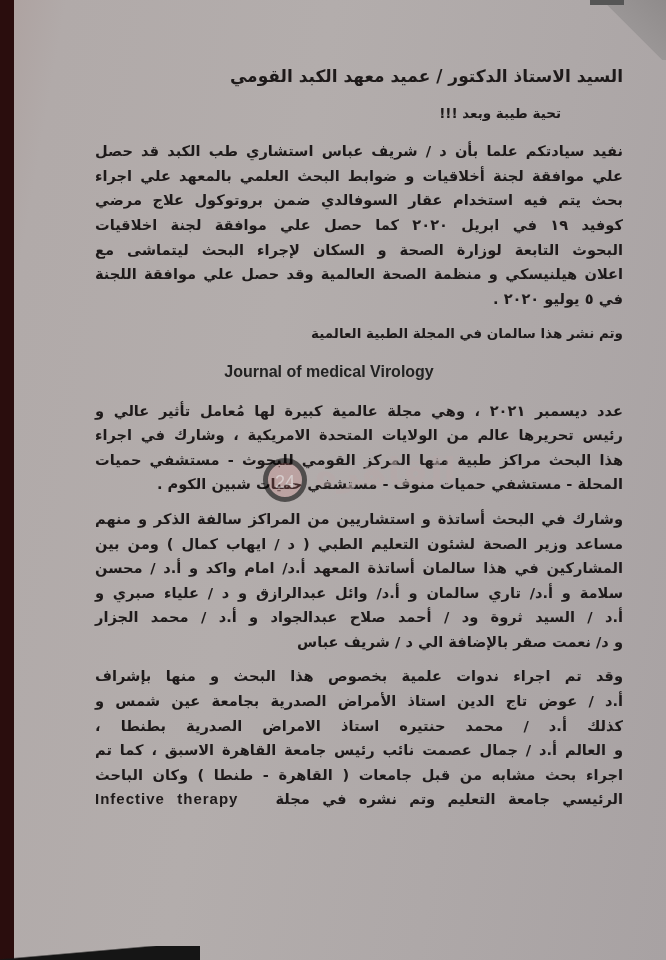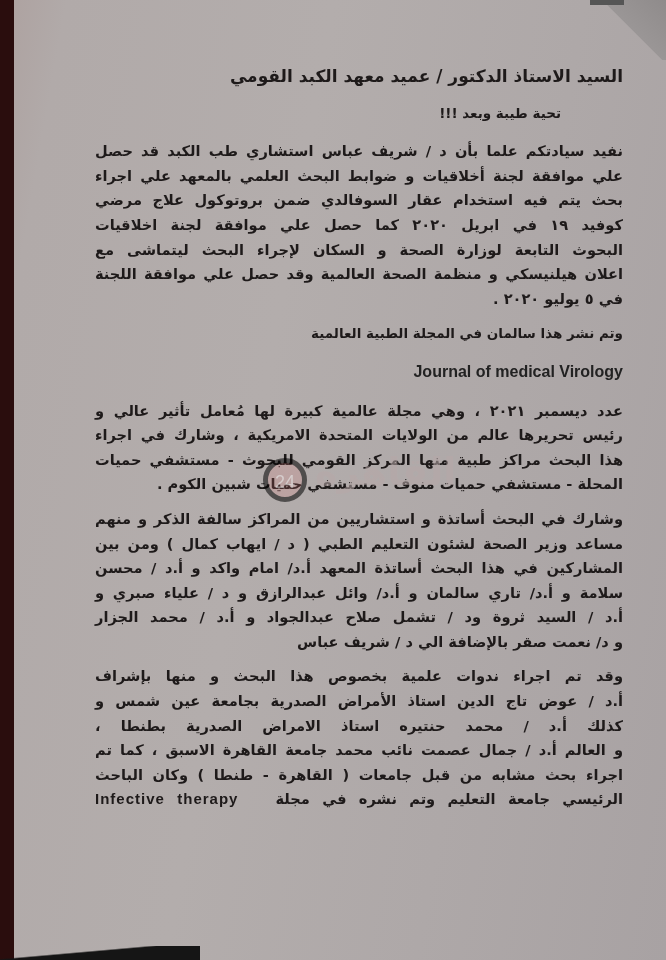--- a/index.html
+++ b/index.html
@@ -39,21 +39,21 @@
   }
   .greeting {
     font-weight: bold; font-size: 13.5px; text-align: right;
     margin-right: 62px; margin-bottom: 14px;
   }
   .para { margin: 0 0 10px 0; font-weight: bold; }
   .para .line { display: block; text-align: justify; text-align-last: justify; white-space: nowrap; }
   .para .line.last { text-align-last: right; }
   .sub-note { font-weight: bold; font-size: 13.5px; margin: 4px 0 14px 0; }
   .journal {
-    direction: ltr; text-align: right; font-family: "Liberation Sans", sans-serif;
+    direction: ltr; text-align: center; font-family: "Liberation Sans", sans-serif;
     font-weight: bold; font-size: 16px; margin: 0 0 14px -60px; color: #222;
   }
   .ltr { direction: ltr; unicode-bidi: embed; font-family: "Liberation Sans", sans-serif; font-weight: bold; font-size: 15px; letter-spacing: 1px; }
   .watermark {
     position: absolute; left: 245px; top: 450px; width: 170px; height: 60px;
     pointer-events: none; opacity: 0.55;
   }
   .wm-circle {
     position: absolute; left: 18px; top: 8px; width: 44px; height: 44px;
     border-radius: 50%; border: 5px solid #000000; box-sizing: border-box;
@@ -95,31 +95,31 @@
   <div class="para">
     <span class="line">عدد ديسمبر ٢٠٢١ ، وهي مجلة عالمية كبيرة لها مُعامل تأثير عالي و</span>
     <span class="line">رئيس تحريرها عالم من الولايات المتحدة الامريكية ، وشارك في اجراء</span>
     <span class="line">هذا البحث مراكز طبية منها المركز القومي للبحوث - مستشفي حميات</span>
     <span class="line last">المحلة - مستشفي حميات منوف - مستشفي حميات شبين الكوم .</span>
   </div>
 
   <div class="para">
     <span class="line">وشارك في البحث أساتذة و استشاريين من المراكز سالفة الذكر و منهم</span>
     <span class="line">مساعد وزير الصحة لشئون التعليم الطبي ( د / ايهاب كمال ) ومن بين</span>
-    <span class="line">المشاركين في هذا البحث أساتذة المعهد أ.د/ امام واكد و أ.د / محسن</span>
+    <span class="line">المشاركين في هذا سالمان أساتذة المعهد أ.د/ امام واكد و أ.د / محسن</span>
     <span class="line">سلامة و أ.د/ تاري سالمان و أ.د/ وائل عبدالرازق و د / علياء صبري و</span>
-    <span class="line">أ.د / السيد ثروة ود / تشمل صلاح عبدالجواد و أ.د / محمد الجزار</span>
+    <span class="line">أ.د / السيد ثروة ود / أحمد صلاح عبدالجواد و أ.د / محمد الجزار</span>
     <span class="line last">و د/ نعمت صقر بالإضافة الي د / شريف عباس</span>
   </div>
 
   <div class="para">
     <span class="line">وقد تم اجراء ندوات علمية بخصوص هذا البحث و منها بإشراف</span>
     <span class="line">أ.د / عوض تاج الدين استاذ الأمراض الصدرية بجامعة عين شمس و</span>
     <span class="line">كذلك أ.د / محمد حنتيره استاذ الامراض الصدرية بطنطا ،</span>
-    <span class="line">و العالم أ.د / جمال عصمت نائب محمد جامعة القاهرة الاسبق ، كما تم</span>
+    <span class="line">و العالم أ.د / جمال عصمت نائب رئيس جامعة القاهرة الاسبق ، كما تم</span>
     <span class="line">اجراء بحث مشابه من قبل جامعات ( القاهرة - طنطا ) وكان الباحث</span>
     <span class="line"><span>الرئيسي جامعة التعليم وتم نشره في مجلة</span>&nbsp;&nbsp;&nbsp;<span class="ltr">Infective therapy</span></span>
   </div>
 </div>
 
 <div class="watermark">
   <div class="wm-circle">24</div>
   <div class="wm-text">القاهرة</div>
 </div>
 

